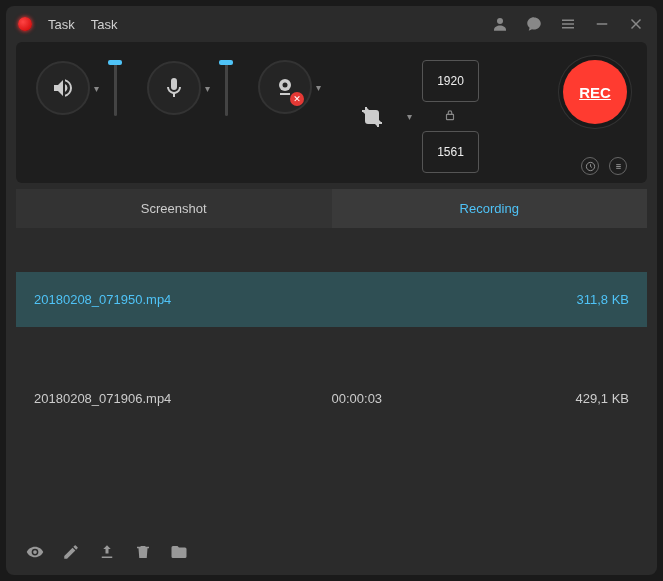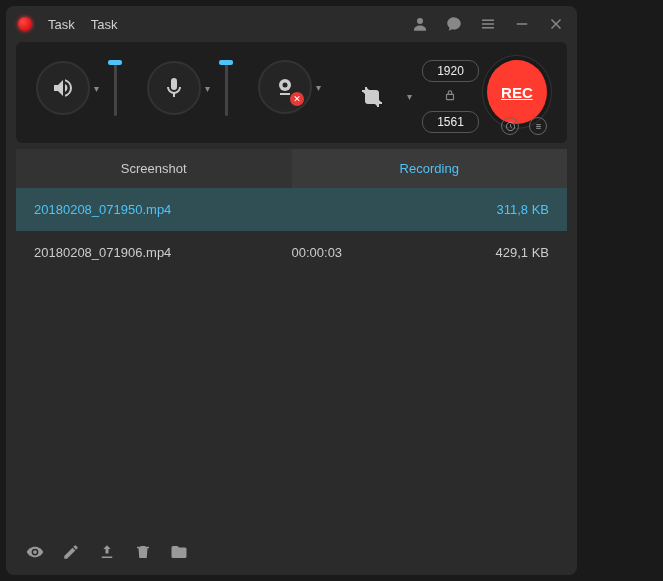--- a/index.html
+++ b/index.html
@@ -1,43 +1,43 @@
 <!DOCTYPE html>
 <html><head>
 <meta charset="utf-8">
 <style>
 * { margin: 0; padding: 0; box-sizing: border-box; font-family: Arial, sans-serif; }
 body { background: #1a1a1a; width: 663px; height: 581px; overflow: hidden; }
-.window { background: #2b2b2b; border-radius: 8px; width: 571px; height: 569px; margin: 6px; display: flex; flex-direction: column; }
+.window { background: #2b2b2b; border-radius: 8px; width: 651px; height: 569px; margin: 6px; display: flex; flex-direction: column; }
 .titlebar { height: 36px; display: flex; align-items: center; padding: 0 12px; gap: 16px; color: #d0d0d0; font-size: 13px; }
 .app-icon { width: 14px; height: 14px; border-radius: 50%; background: radial-gradient(circle at 35% 35%, #ff4444, #cc0000); box-shadow: 0 0 4px #ff3333; }
 .titlebar-spacer { flex: 1; }
 .titlebar-icon { width: 18px; height: 18px; display: flex; align-items: center; justify-content: center; cursor: pointer; color: #888; }
 .menu-item { cursor: pointer; }
 .toolbar { background: #1e1e1e; margin: 0 10px; border-radius: 6px; padding: 18px 20px 10px; display: flex; align-items: flex-start; gap: 8px; position: relative; }
 .ctrl-group { display: flex; align-items: center; gap: 2px; }
 .round-btn { width: 54px; height: 54px; border-radius: 50%; background: #252525; border: 2px solid #333; display: flex; align-items: center; justify-content: center; cursor: pointer; position: relative; }
 .round-btn svg { width: 24px; height: 24px; fill: #ccc; }
 .chevron { color: #888; font-size: 10px; margin-left: 2px; cursor: pointer; }
 .vslider { width: 20px; height: 56px; position: relative; display: flex; justify-content: center; margin-left: 4px; }
 .vslider-track { width: 3px; height: 56px; background: #444; border-radius: 2px; }
 .vslider-thumb { position: absolute; width: 14px; height: 5px; background: #4fc3f7; border-radius: 2px; top: 0; }
 .webcam-x { position: absolute; bottom: 6px; right: 6px; width: 14px; height: 14px; border-radius: 50%; background: #e53935; display: flex; align-items: center; justify-content: center; font-size: 9px; color: #fff; }
 .dim-group { display: flex; align-items: center; gap: 10px; margin-left: 20px; }
 .dim-col { display: flex; flex-direction: column; gap: 6px; align-items: center; }
-.dim-box { border: 1px solid #555; border-radius: 10px; padding: 3px 14px; color: #eee; font-size: 12px; min-width: 56px; text-align: left; }
+.dim-box { border: 1px solid #555; border-radius: 4px; padding: 13px 14px; color: #eee; font-size: 12px; min-width: 56px; text-align: left; }
 .lock-icon { color: #888; font-size: 13px; }
 .rec-btn { width: 64px; height: 64px; border-radius: 50%; background: #ff3b30; display: flex; align-items: center; justify-content: center; color: #fff; font-weight: bold; font-size: 15px; cursor: pointer; margin-left: auto; box-shadow: 0 0 0 4px #1a1a1a, 0 0 0 5px #333; text-decoration: underline; }
 .sub-icons { position: absolute; right: 20px; bottom: 8px; display: flex; gap: 10px; }
 .sub-icons .mini { width: 18px; height: 18px; border-radius: 50%; border: 1px solid #666; display: flex; align-items: center; justify-content: center; cursor: pointer; color: #999; font-size: 10px; }
 .tabs { display: flex; margin: 6px 10px 0; }
 .tab { flex: 1; text-align: center; padding: 12px 0; font-size: 13px; cursor: pointer; background: #333; color: #ccc; }
 .tab.active { background: #3a3a3a; color: #4fc3f7; }
 .list { margin: 0 10px; background: #2b2b2b; flex: 1; overflow: auto; }
-.row { display: flex; padding: 14px 18px; font-size: 13px; color: #ccc; cursor: pointer; }
+.row { display: flex; padding: 20px 18px; font-size: 13px; color: #ccc; cursor: pointer; margin-top: 44px; }
 .row.selected { background: #2f4f54; color: #4fc3f7; }
 .col-name { flex: 1.8; }
 .col-dur { flex: 1; }
 .col-size { flex: 0.8; text-align: right; }
 .footer { padding: 14px 20px; display: flex; gap: 18px; color: #888; }
 .footer .fbtn { cursor: pointer; display: flex; align-items: center; }
 .footer svg { width: 18px; height: 18px; fill: #999; }
 </style>
 </head>
 <body>

